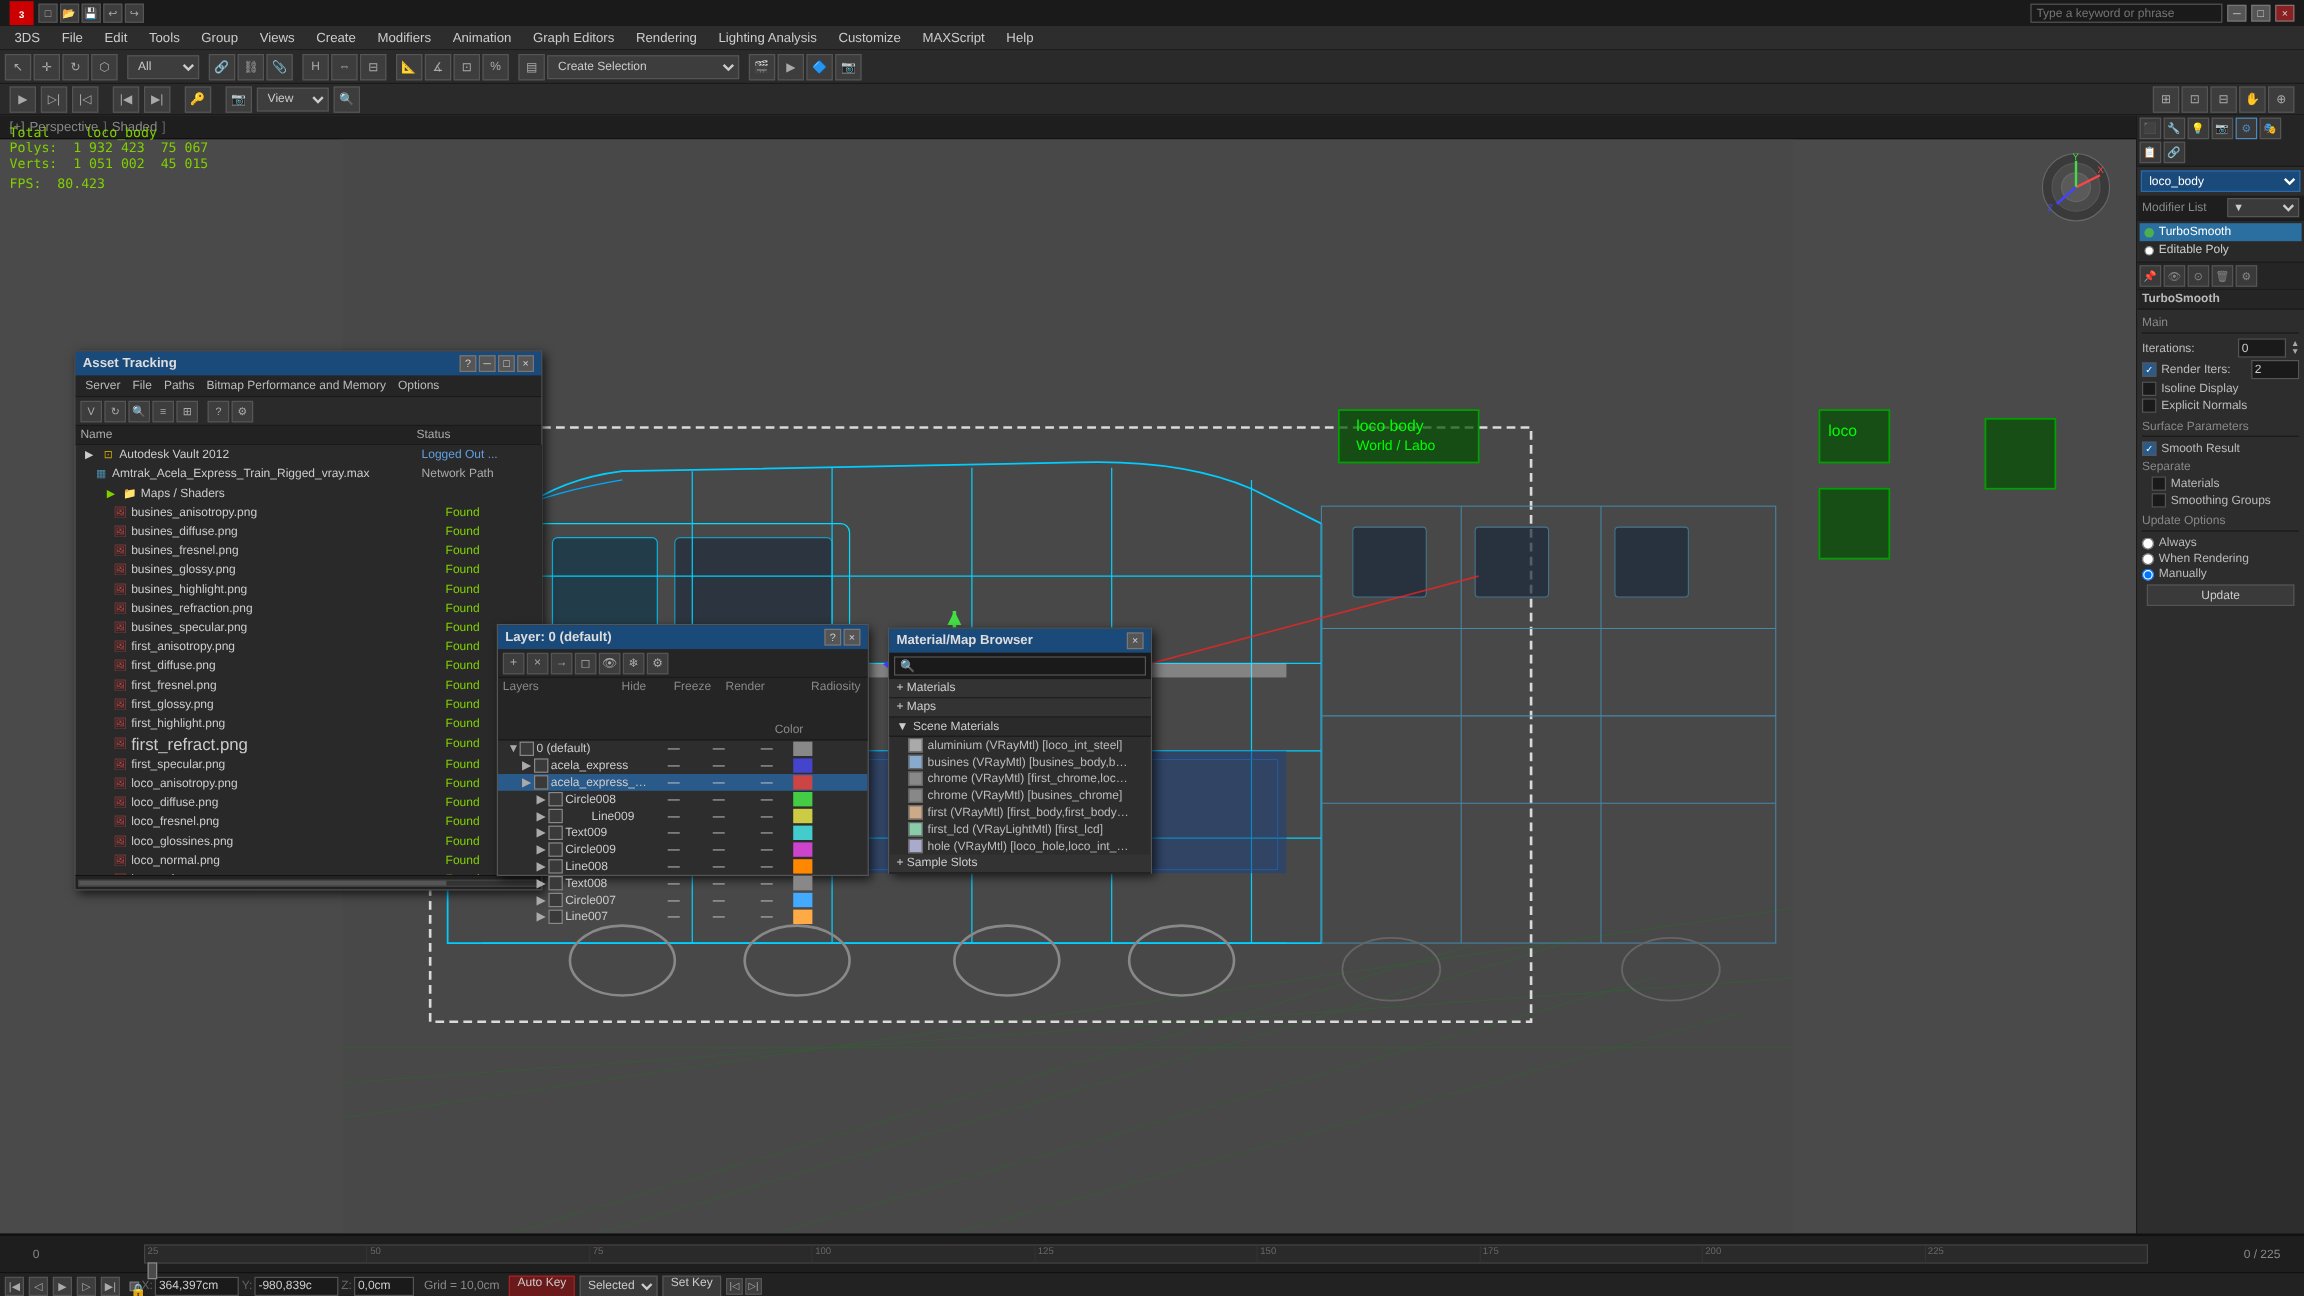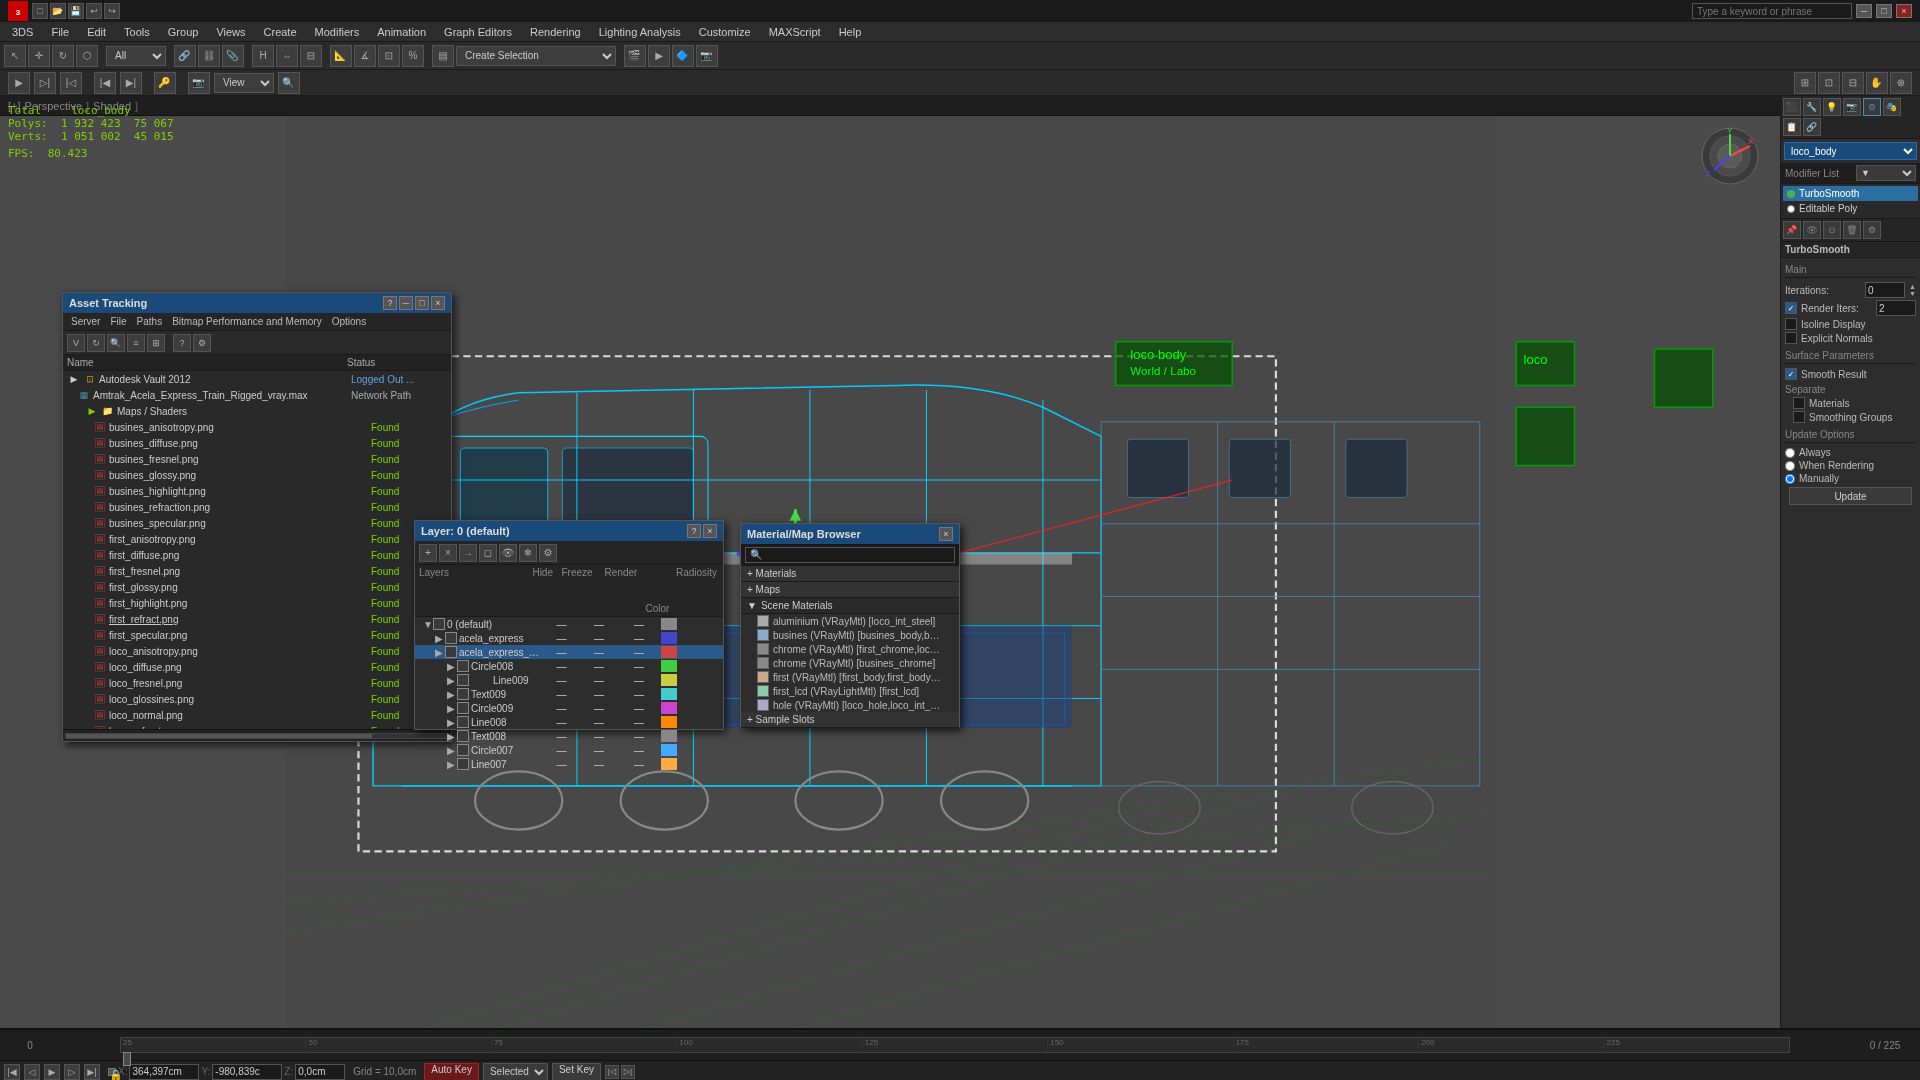--- a/index.html
+++ b/index.html
@@ -55,21 +55,21 @@
     .tree-icon { width: 14px; height: 14px; display: inline-flex; align-items: center; justify-content: center; font-size: 9px; margin-right: 2px; }
     .tree-name { flex: 1; overflow: hidden; text-overflow: ellipsis; white-space: nowrap; }
     .tree-status { width: 100px; color: #888; }
     .tree-status.found { color: #80d000; }
     .tree-status.logged { color: #60a0e0; }
     
     
     #layers-window { position: absolute; left: 414px; top: 520px; width: 310px; height: 210px; background: #2d2d2d; border: 1px solid #555; z-index: 10; box-shadow: 3px 3px 8px rgba(0,0,0,0.7); }
     .layers-col { display: flex; font-size: 10px; color: #888; background: #252525; padding: 2px 4px; border-bottom: 1px solid #1a1a1a; gap: 4px; }
     .lc-name { flex: 1; }
-    .lc-hide { width: 35px; text-align: right; }
+    .lc-hide { width: 35px; text-align: left; }
     .lc-freeze { width: 40px; text-align: center; }
     .lc-render { width: 40px; text-align: center; }
     .lc-color { width: 25px; text-align: center; margin-top: 36px; }
     .lc-rad { width: 45px; text-align: center; }
     
     .layer-row { display: flex; align-items: center; padding: 1px 4px; font-size: 10px; cursor: pointer; }
     .layer-expand { width: 10px; color: #aaa; }
     .layer-icon { width: 12px; height: 12px; border: 1px solid #888; margin-right: 2px; display: inline-block; }
     .layer-name { flex: 1; }
     
@@ -596,21 +596,21 @@
   </div>
           <div class="tree-item">
     <div class="tree-indent" style="width:30px;"></div>
     <div class="tree-icon" style="color:#c84040;">🖼</div>
     <div class="tree-name" style="font-size:10px;">first_highlight.png</div>
     <div class="tree-status found" style="font-size:10px;width:80px;">Found</div>
   </div>
           <div class="tree-item">
     <div class="tree-indent" style="width:30px;"></div>
     <div class="tree-icon" style="color:#c84040;">🖼</div>
-    <div class="tree-name" style="font-size:10px;text-decoration:underline;">first_refract.png</div>
+    <div class="tree-name" style="font-size:14px;">first_refract.png</div>
     <div class="tree-status found" style="font-size:10px;width:80px;">Found</div>
   </div>
           <div class="tree-item">
     <div class="tree-indent" style="width:30px;"></div>
     <div class="tree-icon" style="color:#c84040;">🖼</div>
     <div class="tree-name" style="font-size:10px;">first_specular.png</div>
     <div class="tree-status found" style="font-size:10px;width:80px;">Found</div>
   </div>
           <div class="tree-item">
     <div class="tree-indent" style="width:30px;"></div>

